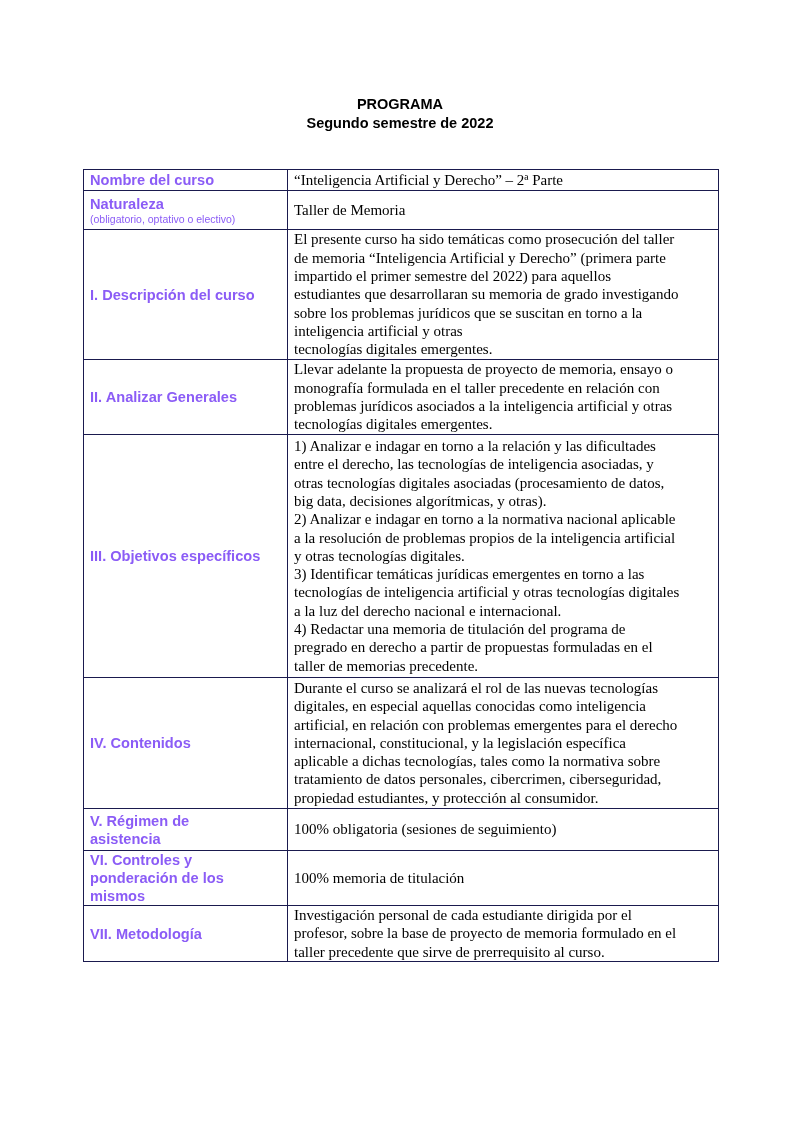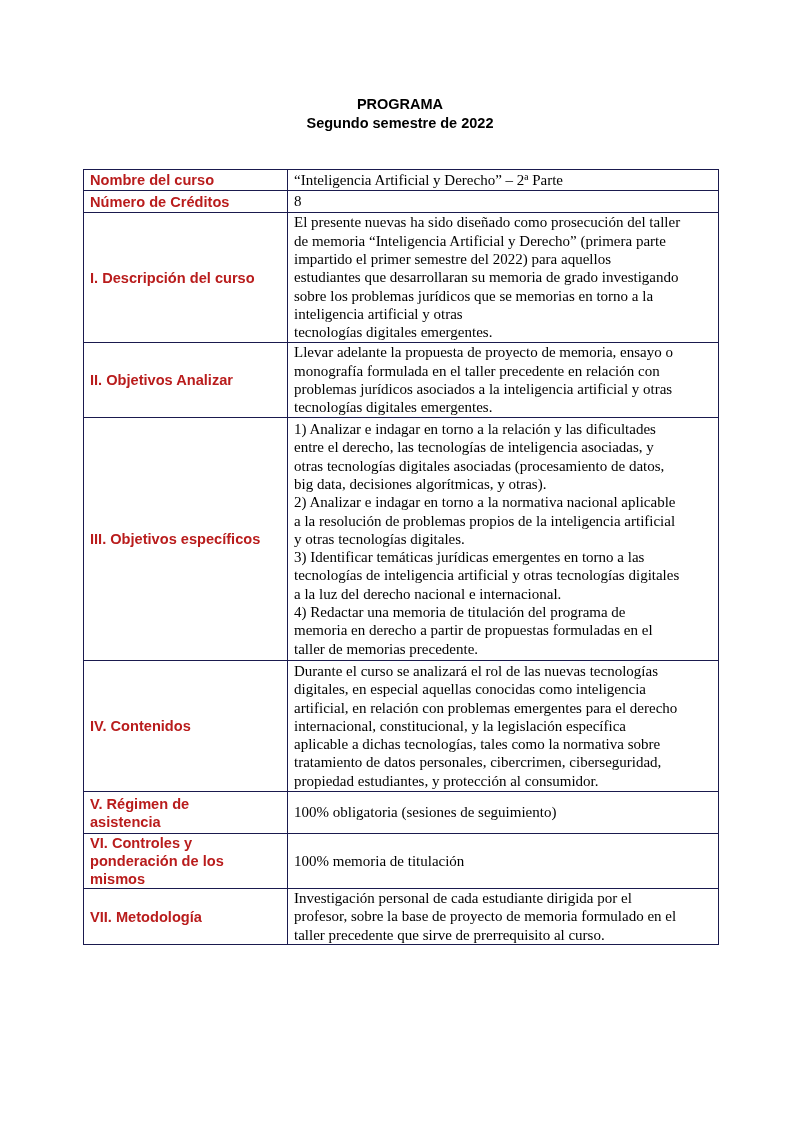--- a/index.html
+++ b/index.html
@@ -3,59 +3,62 @@
 <meta charset="utf-8">
 <style>
   html, body { margin: 0; padding: 0; background: #ffffff; }
   body { width: 800px; height: 1132px; position: relative; overflow: hidden; }
   .title-block { position: absolute; top: 95px; left: 0; width: 800px; text-align: center;
     font-family: "Liberation Sans", sans-serif; font-weight: bold; font-size: 14.5px; line-height: 19px; color: #000; }
   table.prog { position: absolute; top: 169px; left: 83px; width: 636px; border-collapse: collapse;
     table-layout: fixed; border: 1.5px solid #1a1a4e; }
   table.prog td { border: 1.5px solid #1a1a4e; vertical-align: middle; padding: 0 4px 0 6px; }
   td.lbl { width: 193px; font-family: "Liberation Sans", sans-serif; font-weight: bold; font-size: 14.6px;
-    line-height: 18px; color: #b91c1c; }
+    line-height: 18px; color: #8b5cf6; }
   td.val { font-family: "Liberation Serif", serif; font-size: 15px; line-height: 18.3px; color: #000;
     padding-left: 8px; }
   td.top { vertical-align: top; }
   .sub { display: block; font-weight: normal; font-size: 10.5px; line-height: 12px; }
   .ln { display: block; }
 </style>
 </head>
 <body>
 
 <div class="title-block">
   <div>PROGRAMA</div>
   <div>Segundo semestre de 2022</div>
 </div>
 
 <table class="prog">
   <tbody>
       <tr style="height:21px">
     <td class="lbl">Nombre del curso</td>
     <td class="val">“Inteligencia Artificial y Derecho” – 2ª Parte</td>
   </tr>
-  <tr style="height:22px">
-    <td class="lbl">Número de Créditos</td>
-    <td class="val">8</td>
+  <tr style="height:39px">
+    <td class="lbl">
+      <span class="ln">Naturaleza</span>
+      <span class="sub">(obligatorio, optativo o electivo)</span>
+    </td>
+    <td class="val top">Taller de Memoria</td>
   </tr>
   <tr style="height:130px">
     <td class="lbl">I. Descripción del curso</td>
     <td class="val">
-      <span class="ln">El presente nuevas ha sido diseñado como prosecución del taller</span>
+      <span class="ln">El presente curso ha sido temáticas como prosecución del taller</span>
       <span class="ln">de memoria “Inteligencia Artificial y Derecho” (primera parte</span>
       <span class="ln">impartido el primer semestre del 2022) para aquellos</span>
       <span class="ln">estudiantes que desarrollaran su memoria de grado investigando</span>
-      <span class="ln">sobre los problemas jurídicos que se memorias en torno a la</span>
+      <span class="ln">sobre los problemas jurídicos que se suscitan en torno a la</span>
       <span class="ln">inteligencia artificial y otras</span>
       <span class="ln">tecnologías digitales emergentes.</span>
     </td>
   </tr>
   <tr style="height:75px">
-    <td class="lbl">II. Objetivos Analizar</td>
+    <td class="lbl">II. Analizar Generales</td>
     <td class="val">
       <span class="ln">Llevar adelante la propuesta de proyecto de memoria, ensayo o</span>
       <span class="ln">monografía formulada en el taller precedente en relación con</span>
       <span class="ln">problemas jurídicos asociados a la inteligencia artificial y otras</span>
       <span class="ln">tecnologías digitales emergentes.</span>
     </td>
   </tr>
   <tr style="height:243px">
     <td class="lbl">III. Objetivos específicos</td>
     <td class="val">
@@ -63,21 +66,21 @@
       <span class="ln">entre el derecho, las tecnologías de inteligencia asociadas, y</span>
       <span class="ln">otras tecnologías digitales asociadas (procesamiento de datos,</span>
       <span class="ln">big data, decisiones algorítmicas, y otras).</span>
       <span class="ln">2) Analizar e indagar en torno a la normativa nacional aplicable</span>
       <span class="ln">a la resolución de problemas propios de la inteligencia artificial</span>
       <span class="ln">y otras tecnologías digitales.</span>
       <span class="ln">3) Identificar temáticas jurídicas emergentes en torno a las</span>
       <span class="ln">tecnologías de inteligencia artificial y otras tecnologías digitales</span>
       <span class="ln">a la luz del derecho nacional e internacional.</span>
       <span class="ln">4) Redactar una memoria de titulación del programa de</span>
-      <span class="ln">memoria en derecho a partir de propuestas formuladas en el</span>
+      <span class="ln">pregrado en derecho a partir de propuestas formuladas en el</span>
       <span class="ln">taller de memorias precedente.</span>
     </td>
   </tr>
   <tr style="height:131px">
     <td class="lbl">IV.  Contenidos</td>
     <td class="val">
       <span class="ln">Durante el curso se analizará el rol de las nuevas tecnologías</span>
       <span class="ln">digitales, en especial aquellas conocidas como inteligencia</span>
       <span class="ln">artificial, en relación con problemas emergentes para el derecho</span>
       <span class="ln">internacional, constitucional, y la legislación específica</span>

